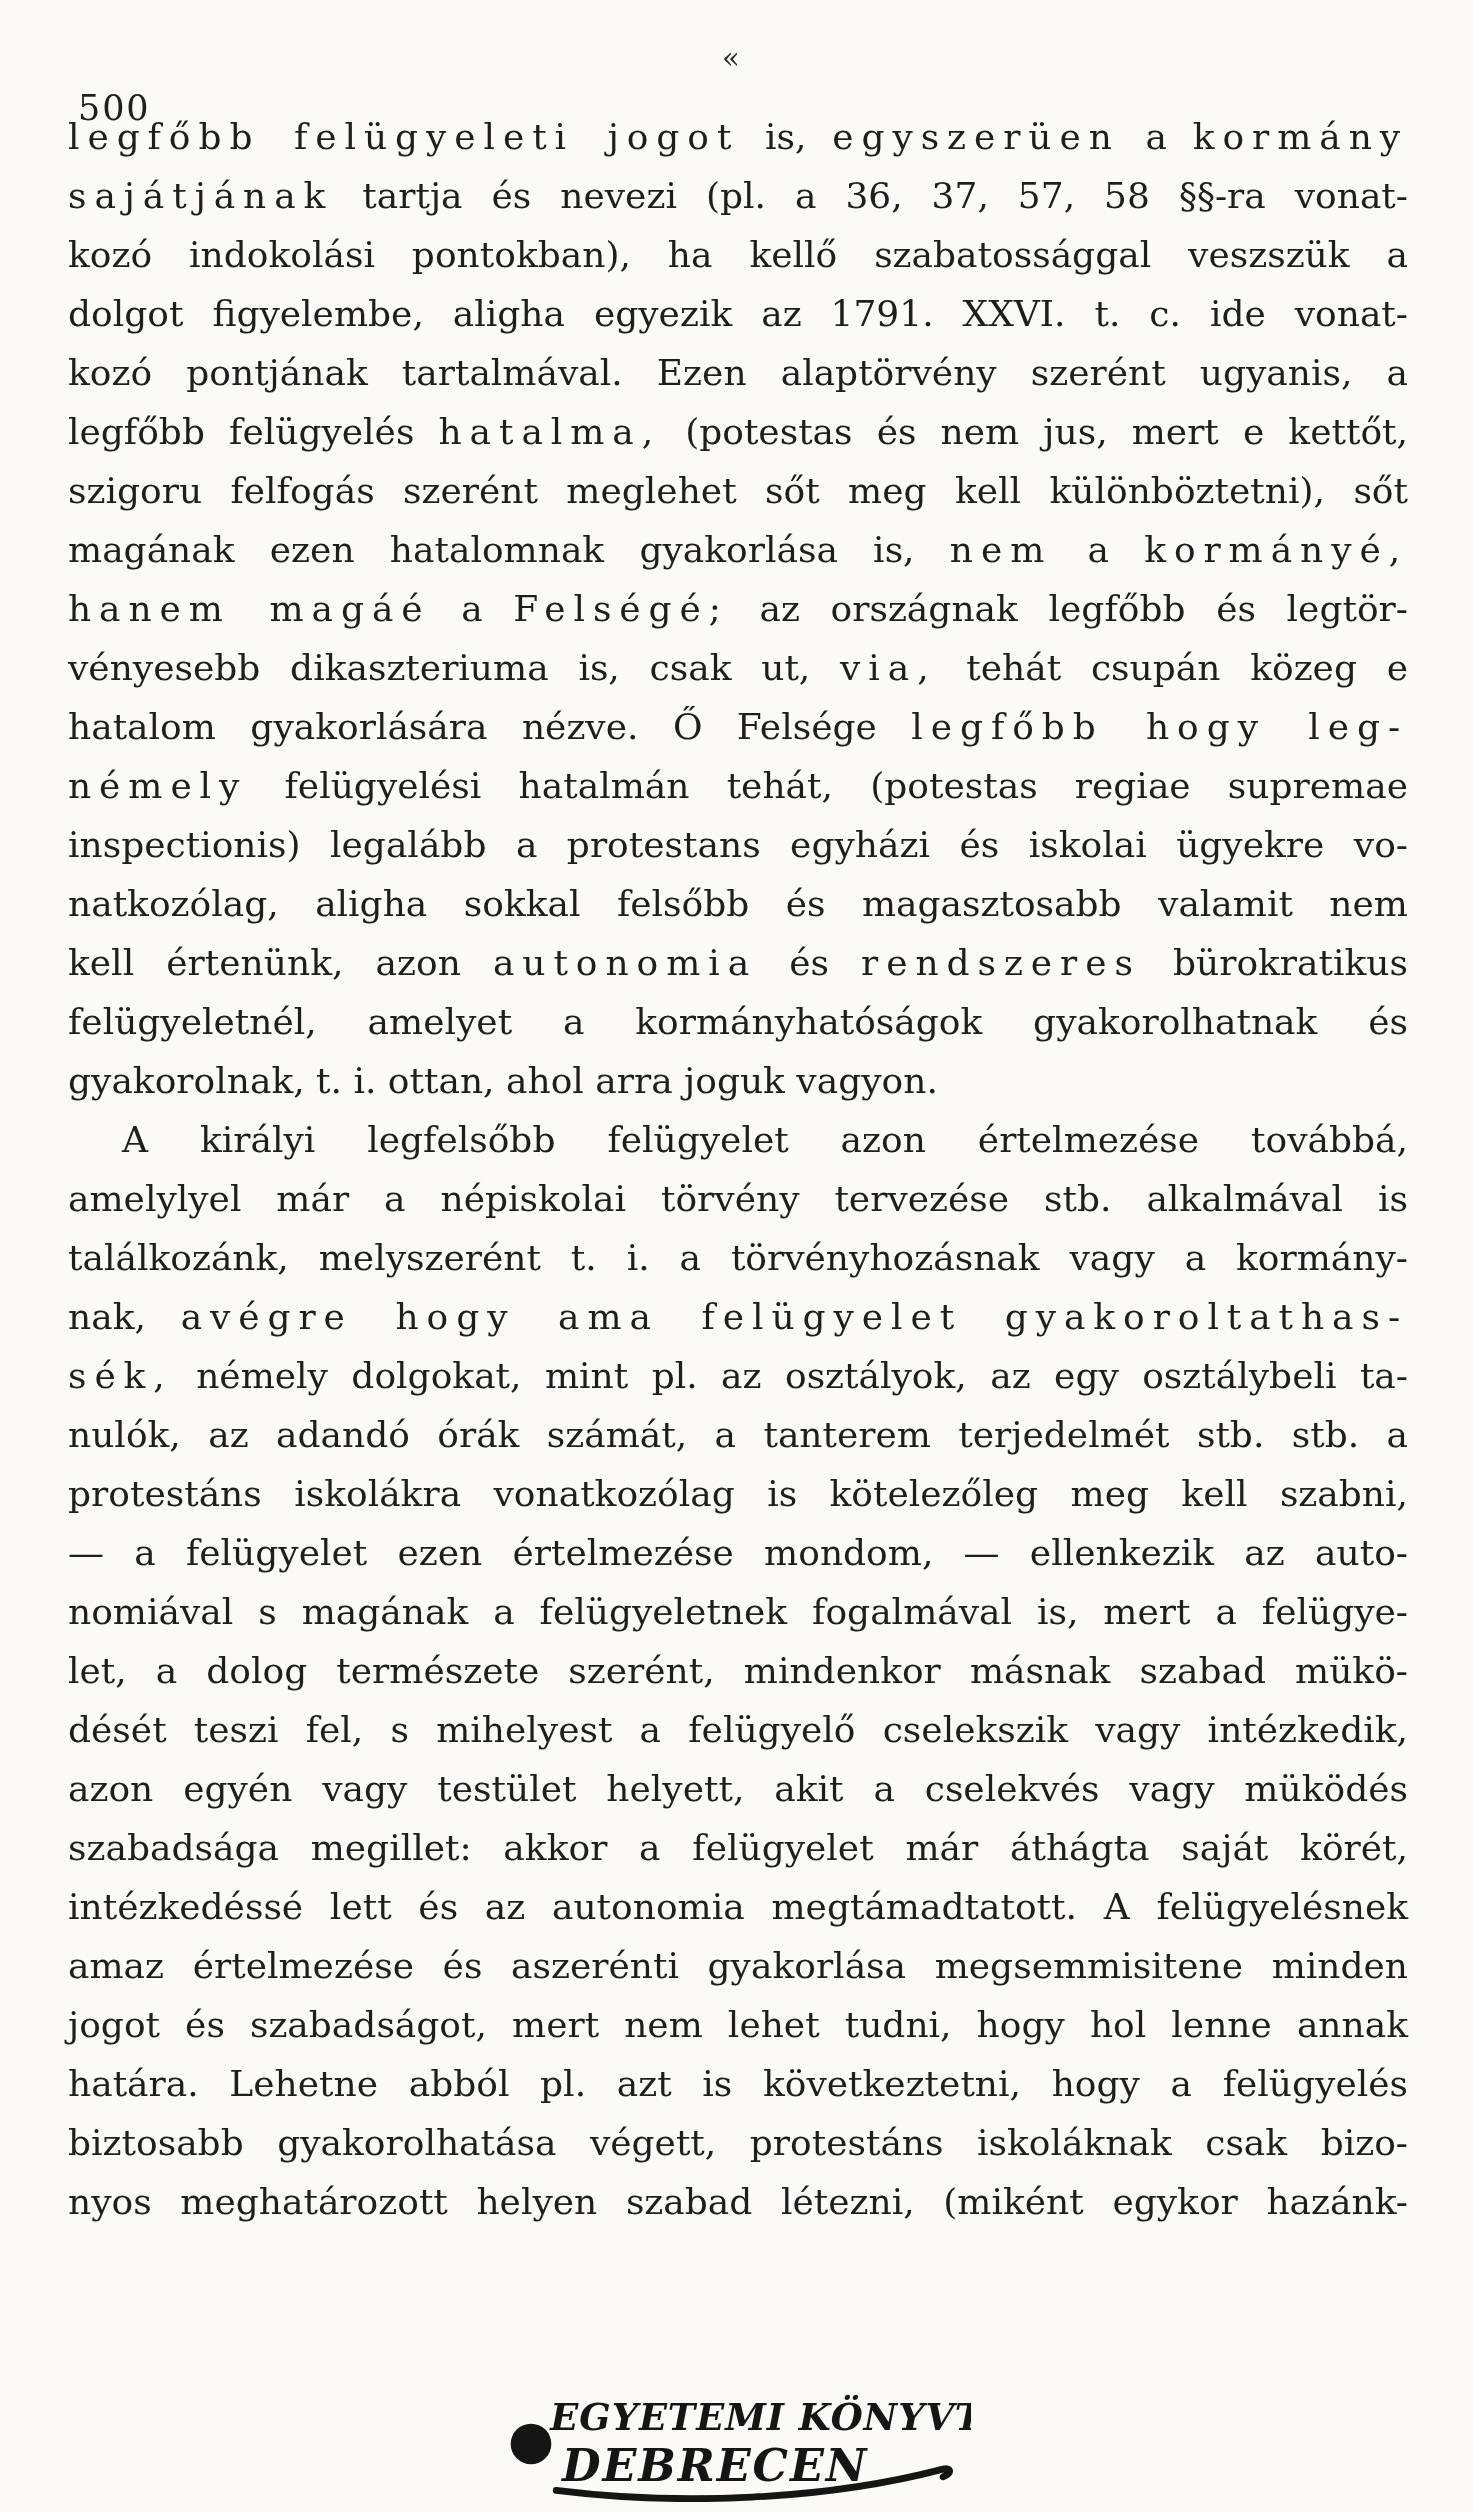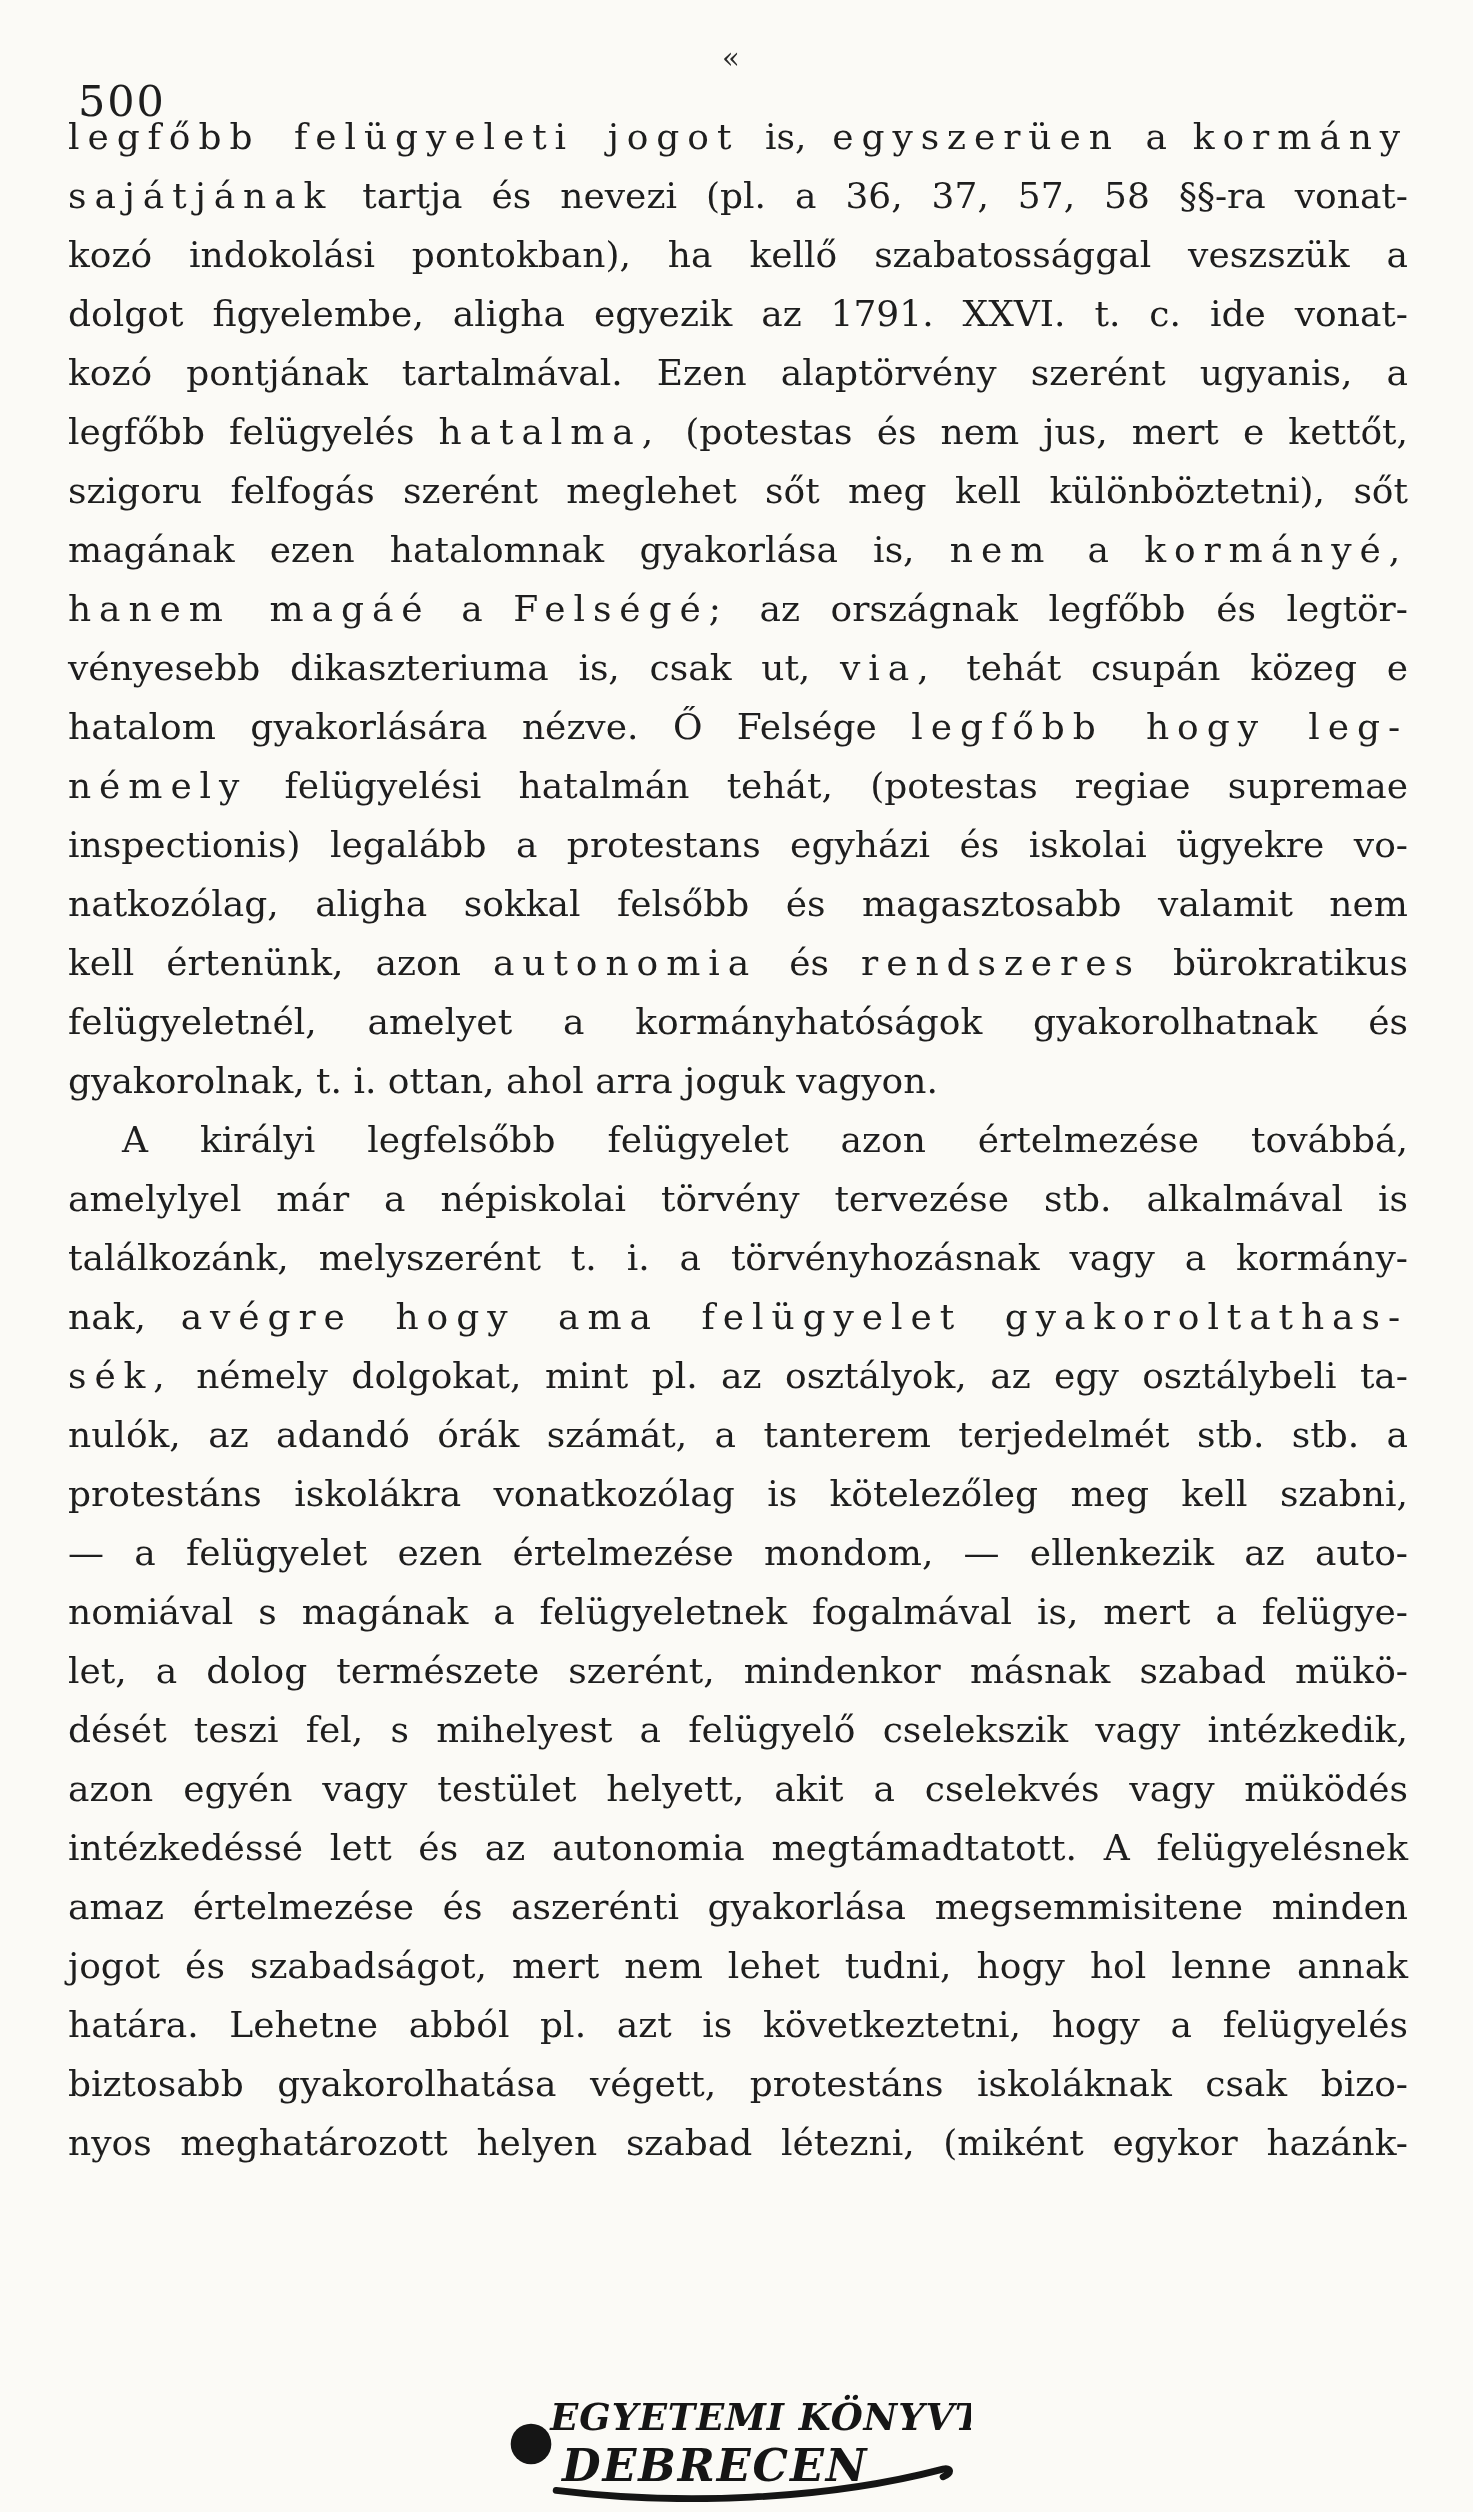--- a/index.html
+++ b/index.html
@@ -9,23 +9,23 @@
     position: relative;
     width: 1474px;
     height: 2512px;
     background: #fbfaf6;
     font-family: "DejaVu Serif", "Liberation Serif", serif;
     color: #1e1e1e;
     overflow: hidden;
   }
   .page-number {
     position: absolute;
-    top: 76px;
+    top: 88px;
     left: 78px;
-    font-size: 43px;
+    font-size: 35px;
     letter-spacing: 1.9px;
   }
   .top-mark {
     position: absolute;
     top: 41px;
     left: 722px;
     font-size: 29px;
     color: #2a2a2a;
   }
   .text-block {
@@ -86,20 +86,21 @@
       <div class="line"><span class="rn">találkozánk, melyszerént t. i. a törvényhozásnak vagy a kormány-</span></div>
       <div class="line"><span class="rn">nak, </span><span class="sp">avégre hogy ama felügyelet gyakoroltathas-</span></div>
       <div class="line"><span class="sp">sék,</span><span class="rn"> némely dolgokat, mint pl. az osztályok, az egy osztálybeli ta-</span></div>
       <div class="line"><span class="rn">nulók, az adandó órák számát, a tanterem terjedelmét stb. stb. a</span></div>
       <div class="line"><span class="rn">protestáns iskolákra vonatkozólag is kötelezőleg meg kell szabni,</span></div>
       <div class="line"><span class="rn">— a felügyelet ezen értelmezése mondom, — ellenkezik az auto-</span></div>
       <div class="line"><span class="rn">nomiával s magának a felügyeletnek fogalmával is, mert a felügye-</span></div>
       <div class="line"><span class="rn">let, a dolog természete szerént, mindenkor másnak szabad mükö-</span></div>
       <div class="line"><span class="rn">dését teszi fel, s mihelyest a felügyelő cselekszik vagy intézkedik,</span></div>
       <div class="line"><span class="rn">azon egyén vagy testület helyett, akit a cselekvés vagy müködés</span></div>
+      <div class="line"><span class="rn">szabadsága megillet: akkor a felügyelet már áthágta saját körét,</span></div>
       <div class="line"><span class="rn">intézkedéssé lett és az autonomia megtámadtatott. A felügyelésnek</span></div>
       <div class="line"><span class="rn">amaz értelmezése és aszerénti gyakorlása megsemmisitene minden</span></div>
       <div class="line"><span class="rn">jogot és szabadságot, mert nem lehet tudni, hogy hol lenne annak</span></div>
       <div class="line"><span class="rn">határa. Lehetne abból pl. azt is következtetni, hogy a felügyelés</span></div>
       <div class="line"><span class="rn">biztosabb gyakorolhatása végett, protestáns iskoláknak csak bizo-</span></div>
       <div class="line"><span class="rn">nyos meghatározott helyen szabad létezni, (miként egykor hazánk-</span></div>
     </div>
 
   <div class="stamp">
     <svg width="466" height="118" viewBox="0 0 480 122">

